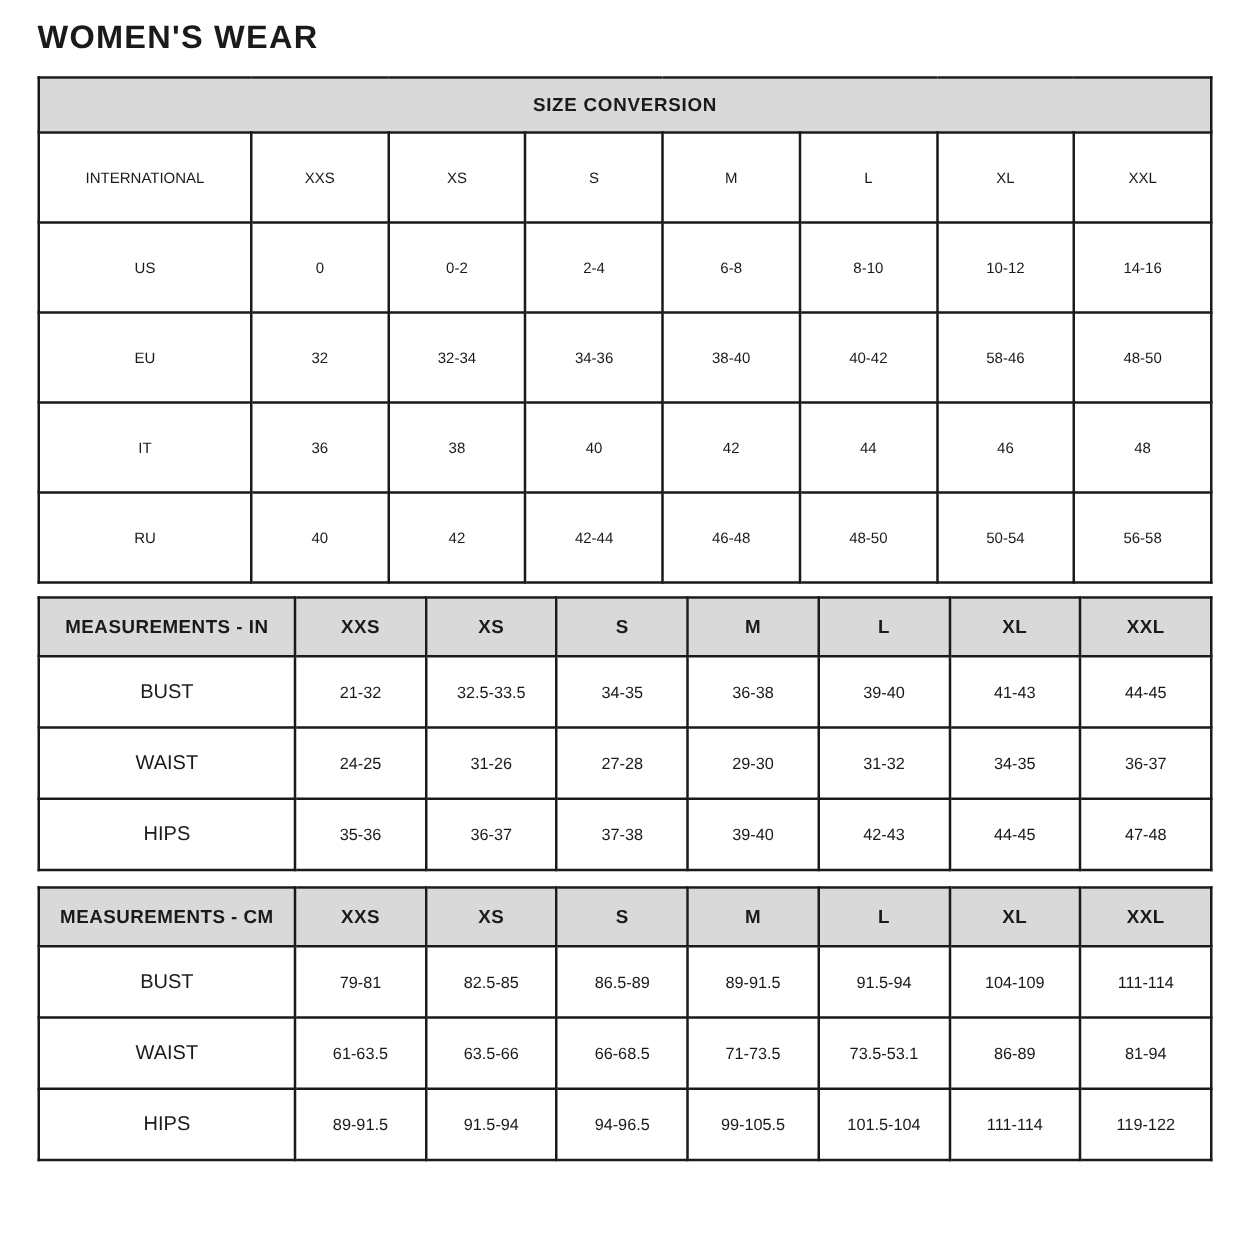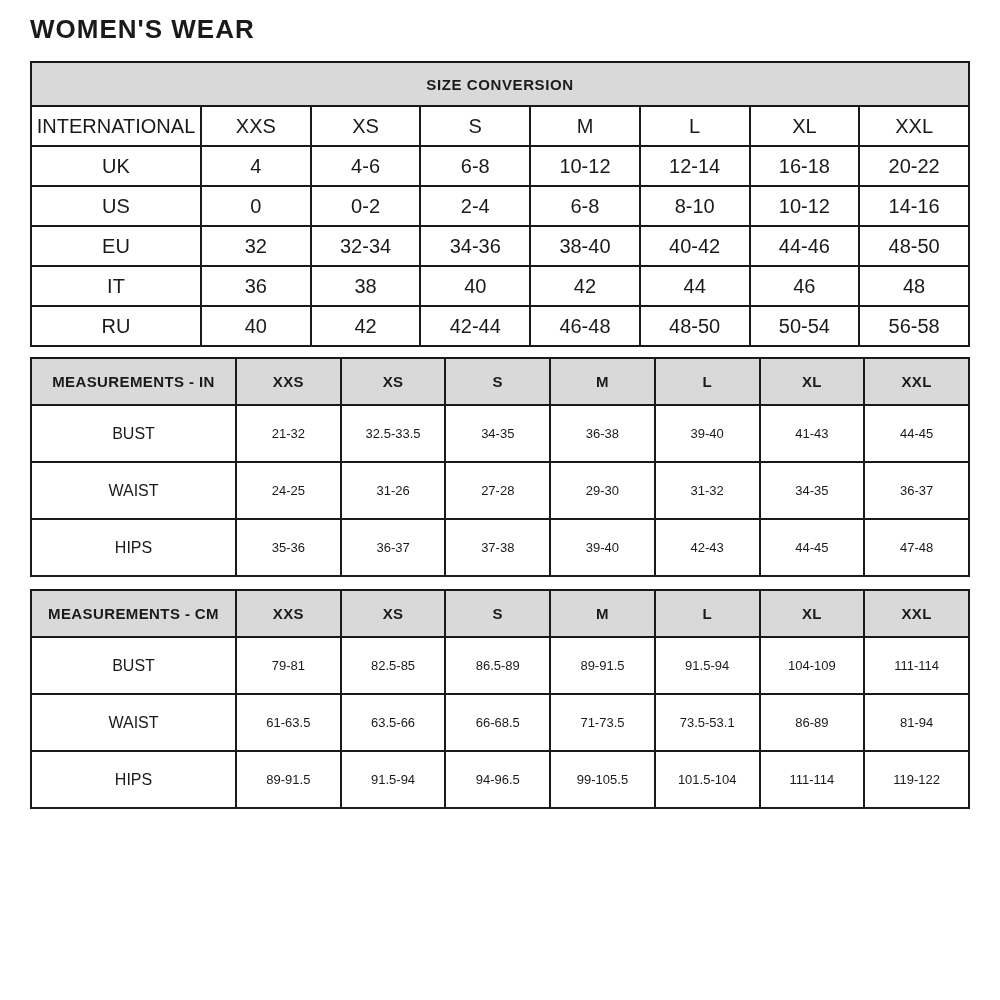--- a/index.html
+++ b/index.html
@@ -38,21 +38,21 @@
   }
   
   .tbl-conv{margin-bottom:10px;padding-left:24px;}
   .tbl-conv .banner{
     height:44px;
     background:var(--header-fill);
     font-weight:700;
     font-size:15px;
     letter-spacing:.6px;
   }
-  .tbl-conv td{height:40px;font-size:20px;font-weight:400;}
+  .tbl-conv td{height:72px;font-size:12px;font-weight:400;}
   .c-label{width:170px;}
   
   .tbl-meas{margin-bottom:12px;}
   .tbl-meas .colhead{
     height:47px;
     background:var(--header-fill);
     font-weight:700;
     font-size:15px;
     letter-spacing:.4px;
   }
@@ -81,47 +81,37 @@
           <td class="rowlabel">INTERNATIONAL</td>
           <td class="cell">XXS</td>
           <td class="cell">XS</td>
           <td class="cell">S</td>
           <td class="cell">M</td>
           <td class="cell">L</td>
           <td class="cell">XL</td>
           <td class="cell">XXL</td>
         </tr>
         <tr class="data-row">
-          <td class="rowlabel">UK</td>
-          <td class="cell">4</td>
-          <td class="cell">4-6</td>
-          <td class="cell">6-8</td>
-          <td class="cell">10-12</td>
-          <td class="cell">12-14</td>
-          <td class="cell">16-18</td>
-          <td class="cell">20-22</td>
-        </tr>
-        <tr class="data-row">
           <td class="rowlabel">US</td>
           <td class="cell">0</td>
           <td class="cell">0-2</td>
           <td class="cell">2-4</td>
           <td class="cell">6-8</td>
           <td class="cell">8-10</td>
           <td class="cell">10-12</td>
           <td class="cell">14-16</td>
         </tr>
         <tr class="data-row">
           <td class="rowlabel">EU</td>
           <td class="cell">32</td>
           <td class="cell">32-34</td>
           <td class="cell">34-36</td>
           <td class="cell">38-40</td>
           <td class="cell">40-42</td>
-          <td class="cell">44-46</td>
+          <td class="cell">58-46</td>
           <td class="cell">48-50</td>
         </tr>
         <tr class="data-row">
           <td class="rowlabel">IT</td>
           <td class="cell">36</td>
           <td class="cell">38</td>
           <td class="cell">40</td>
           <td class="cell">42</td>
           <td class="cell">44</td>
           <td class="cell">46</td>

